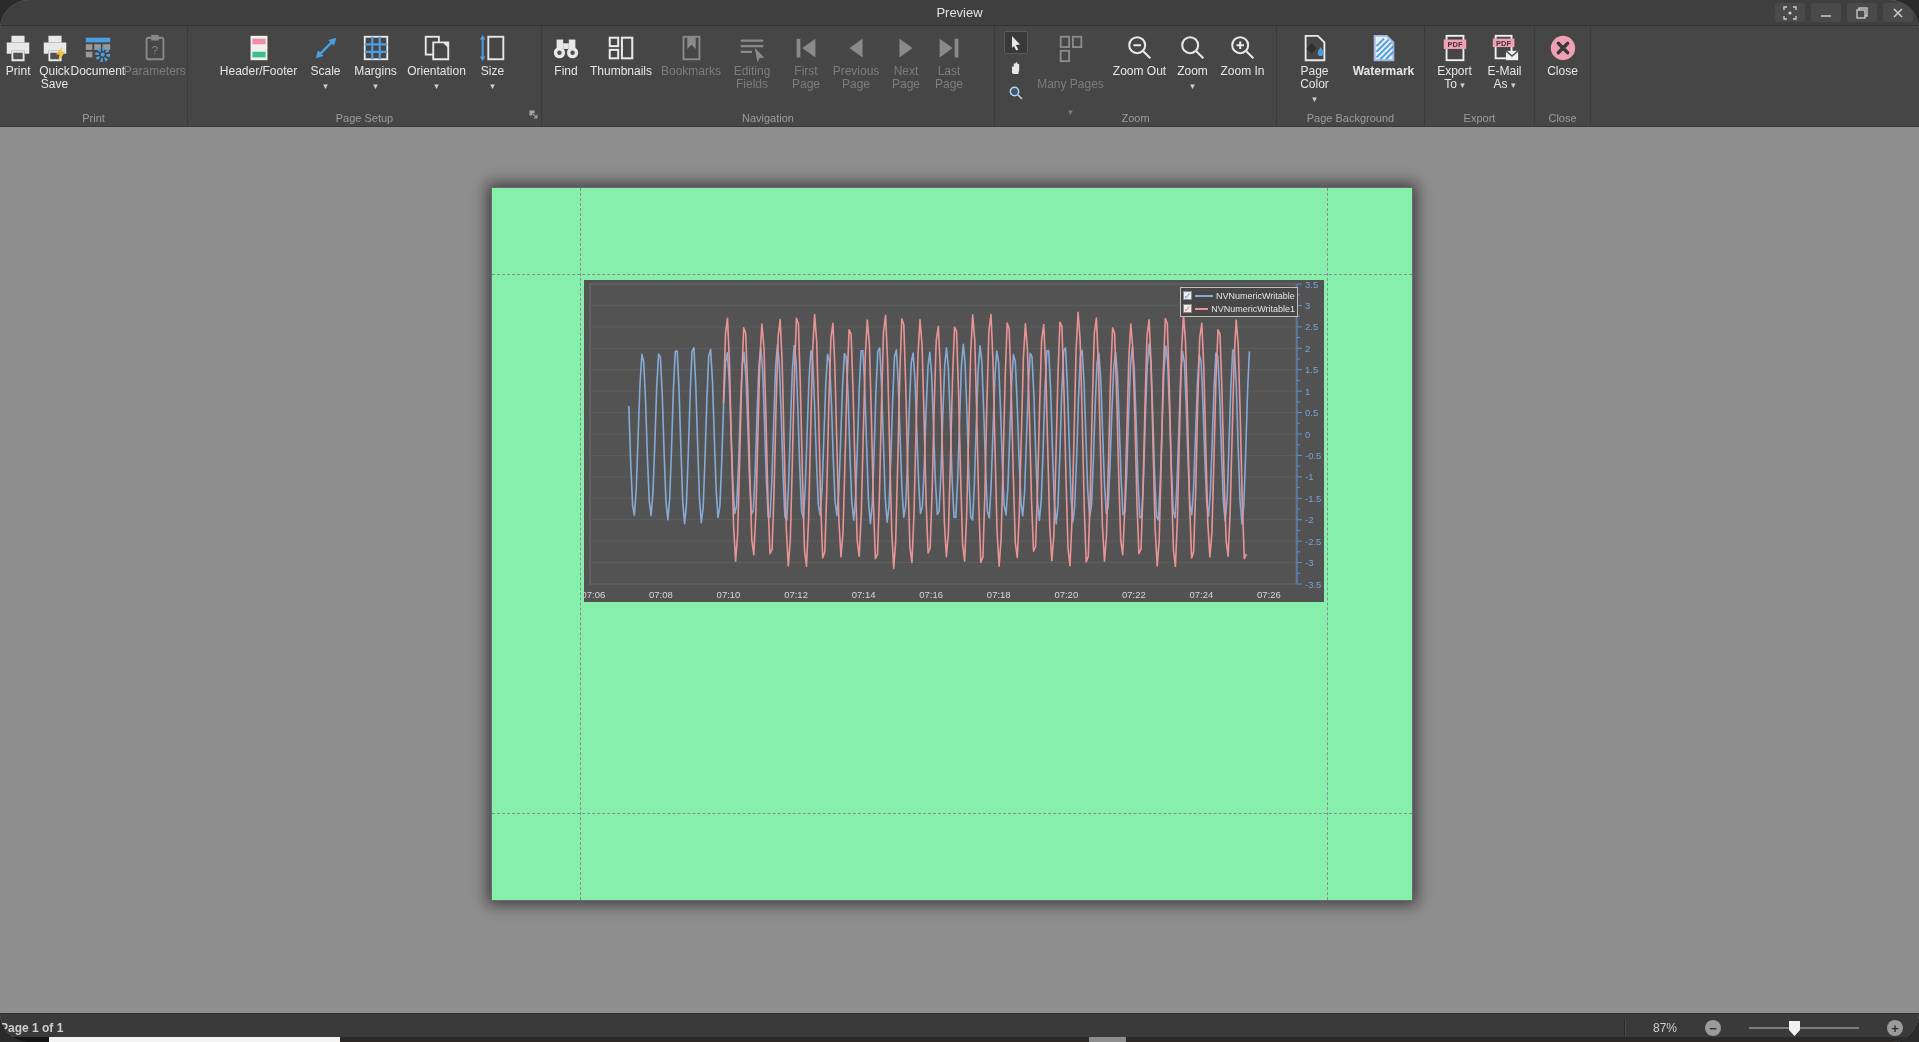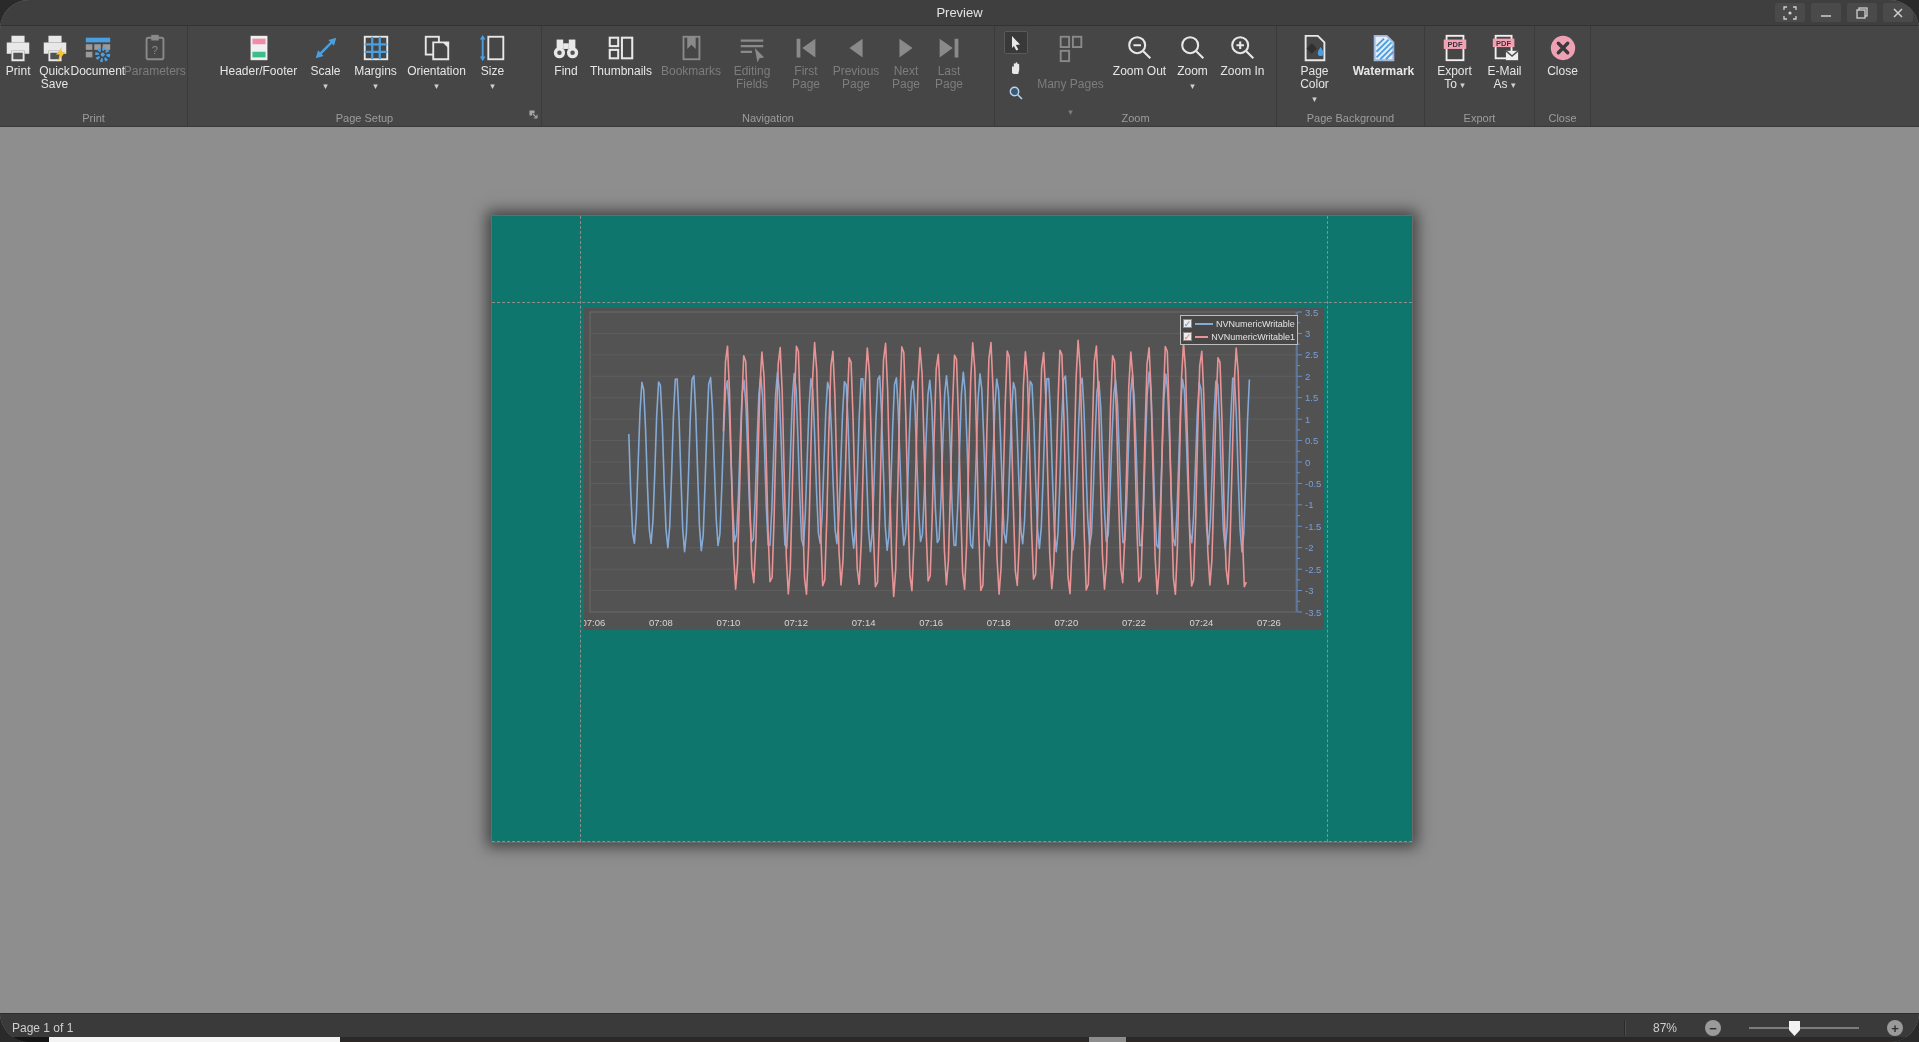--- a/index.html
+++ b/index.html
@@ -31,40 +31,40 @@
   .dd::after{content:"▾";font-size:9px;color:#cfcfcf;}
   .rbtn.disabled .dd::after{color:#7d7d7d;}
   .dd-below{margin-top:1px;line-height:9px;}
   .toolcol{display:flex;flex-direction:column;gap:2px;margin:2px 4px 0 2px;}
   .toolbtn{width:24px;height:23px;display:flex;align-items:center;justify-content:center;border-radius:2px;}
   .toolbtn.selected{background:#393939;border:1px solid #5a5a5a;}
   .launcher{position:absolute;right:3px;bottom:3px;}
 
   
   .canvas{position:absolute;left:0;top:127px;width:1919px;height:886px;background:#8e8e8e;}
-  .page{position:absolute;left:491px;top:88px;width:922px;height:628px;background:#0f766e;
+  .page{position:absolute;left:491px;top:60px;width:922px;height:714px;background:#86efac;
         border:1px solid #6a6a6a;box-shadow:0 0 14px 4px rgba(0,0,0,0.55);}
   .guide-v{position:absolute;top:0;bottom:0;width:0;border-left:1px dashed #8d8d8d;}
   .guide-h{position:absolute;left:0;right:0;height:0;border-top:1px dashed #8d8d8d;}
 
   
   .chart{position:absolute;left:92px;top:92px;width:740px;height:322px;background:#525252;}
   .chart svg text{font-family:"Liberation Sans",sans-serif;}
   .legend{position:absolute;right:26px;top:7px;width:118px;height:30px;background:#474747;
           border:1px solid #bdbdbd;display:flex;flex-direction:column;justify-content:center;gap:1px;padding:1px 2px;}
   .lrow{display:flex;align-items:center;gap:3px;height:12px;}
   .cb{width:9px;height:9px;background:#ececec;border:1px solid #8a8a8a;font-size:9px;line-height:8px;
       display:flex;align-items:center;justify-content:center;font-weight:bold;}
   .lsample{width:18px;height:2px;}
   .ltext{font-size:9px;color:#e3e3e3;white-space:nowrap;}
 
   
   .statusbar{position:absolute;left:0;top:1013px;width:100%;height:29px;background:#3a3a3a;
              border-top:1px solid #2e2e2e;display:flex;align-items:center;color:#cfcfcf;font-size:12px;}
-  .sb-left{padding-left:12px;}
+  .sb-left{font-weight:bold;}
   .sb-right{margin-left:auto;display:flex;align-items:center;gap:28px;padding-right:16px;}
   .sb-sep{width:1px;height:16px;background:#2b2b2b;box-shadow:1px 0 0 #4c4c4c;}
   .roundbtn{width:16px;height:16px;border-radius:50%;background:#9a9a9a;color:#2e2e2e;
             display:flex;align-items:center;justify-content:center;font-size:13px;font-weight:bold;line-height:1;}
   .slider{position:relative;width:110px;height:16px;}
   .slider .track{position:absolute;left:0;right:0;top:7px;height:2px;background:#7c7c7c;}
   .slider .thumb{position:absolute;left:40px;top:1px;width:11px;height:15px;background:#f2f2f2;
                  clip-path:polygon(0 0,100% 0,100% 60%,50% 100%,0 60%);}
   .bottomstrip{position:absolute;left:0;bottom:0;width:100%;height:5px;background:#2c2825;}
   .bs-black{position:absolute;left:0;top:0;height:5px;width:49px;background:#151515;}

